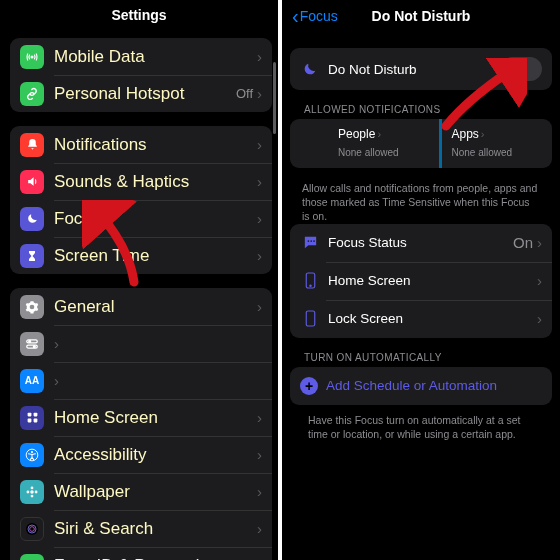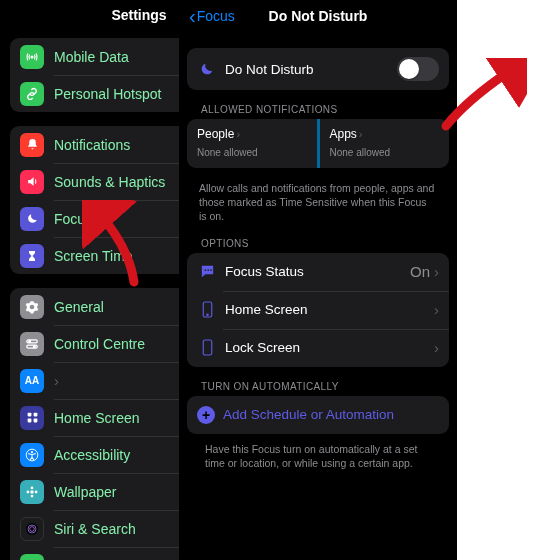--- a/index.html
+++ b/index.html
@@ -2,21 +2,21 @@
 <html><head>
 <meta charset="utf-8">
 <style>
   * { margin: 0; padding: 0; box-sizing: border-box; }
   body {
     background: #fff;
     font-family: -apple-system, "SF Pro Text", "Helvetica Neue", Arial, sans-serif;
     width: 560px; height: 560px; overflow: hidden;
     position: relative;
   }
-  .stage { position: relative; width: 457px; height: 560px; background: #fff; }
+  .stage { position: relative; width: 560px; height: 560px; background: #fff; }
   .phone {
     position: absolute; top: 0; width: 278px; height: 560px;
     background: #000; color: #fff; overflow: hidden;
   }
   .phone.left { left: 0; }
   .phone.right { right: 0; }
 
   
   .nav-center {
     height: 30px; display: flex; align-items: center; justify-content: center;
@@ -31,21 +31,21 @@
   }
   .row + .row::before {
     content: ""; position: absolute; left: 44px; right: 0; top: 0; height: 1px;
     background: #333;
   }
   .icon {
     width: 24px; height: 24px; border-radius: 6px; margin-right: 10px;
     display: flex; align-items: center; justify-content: center; font-size: 13px;
     color: #fff; flex-shrink: 0; text-align: center;
   }
-  .label { flex: 1; font-size: 14px; color: #86efac; }
+  .label { flex: 1; font-size: 17px; color: #fef9c3; }
   .detail { font-size: 13px; color: #8d8d92; margin-right: 4px; }
   .chev { color: #5a5a5f; font-size: 15px; line-height: 1; }
 
   
   svg { display: block; }
 
   
   .scrollhint {
     position: absolute; right: 2px; top: 62px; width: 3px; height: 72px;
     background: #5a5a5f; border-radius: 2px;
@@ -77,21 +77,21 @@
 
   .sect-head {
     text-transform: uppercase; color: #8d8d92; font-size: 10px; letter-spacing: 0.4px;
     padding: 14px 6px 4px 14px;
   }
   .sect-foot {
     color: #8d8d92; font-size: 10.5px; line-height: 1.35; padding: 13px 12px 0 12px;
   }
 
   
-  .split { display: flex; }
+  .split { display: flex; padding-left: 38px; }
   .split-col {
     flex: 1; padding: 8px 10px 10px 10px; position: relative;
   }
   .split-col + .split-col { border-left: 3px solid #0369a1; }
   .split-title { font-size: 12px; color: #fff; display: flex; align-items: center; gap: 2px; }
   .mini-chev { color: #5a5a5f; font-size: 11px; }
   .split-sub { font-size: 10px; color: #8d8d92; margin-top: 6px; }
 
   
   .toggle {
@@ -201,21 +201,20 @@
       </div>
       <div class="row">
         <div class="icon" style="background:#8e8e93">
           <svg width="14" height="14" viewBox="0 0 24 24" fill="none" stroke="#fff" stroke-width="2.2">
               <rect x="3" y="5" width="18" height="5" rx="2.5"></rect>
               <circle cx="8" cy="7.5" r="1.6" fill="#fff"></circle>
               <rect x="3" y="14" width="18" height="5" rx="2.5"></rect>
               <circle cx="16" cy="16.5" r="1.6" fill="#fff"></circle>
             </svg>
         </div>
-        <span class="label">Control Centre</span>
         <span class="chev">›</span>
       </div>
       <div class="row">
         <div class="icon" style="background:#0a84ff;font-size:10px;font-weight:700">AA</div>
         <span class="chev">›</span>
       </div>
       <div class="row">
         <div class="icon" style="background:#3a3a9e">
           <svg width="13" height="13" viewBox="0 0 24 24" fill="#fff">
               <rect x="3" y="3" width="7" height="7" rx="1.5"></rect>
@@ -317,21 +316,20 @@
         <div class="split-col">
           <div class="split-title">
               <span>Apps</span>
               <span class="mini-chev">›</span>
             </div>
           <div class="split-sub">None allowed</div>
         </div>
       </div>
       <div class="sect-foot">Allow calls and notifications from people, apps and those marked as Time Sensitive when this Focus is on.</div>
 
-      <div class="sect-head">OPTIONS</div>
       <div class="card" style="margin-top:0">
         <div class="drow">
           <div class="ic">
             <svg width="17" height="17" viewBox="0 0 24 24" fill="#5e5ce6">
                 <path d="M4 4h16v12H9l-5 4V4z"></path>
                 <circle cx="9" cy="10" r="1.2" fill="#1c1c1e"></circle>
                 <circle cx="13" cy="10" r="1.2" fill="#1c1c1e"></circle>
                 <circle cx="17" cy="10" r="1.2" fill="#1c1c1e"></circle>
               </svg>
           </div>

